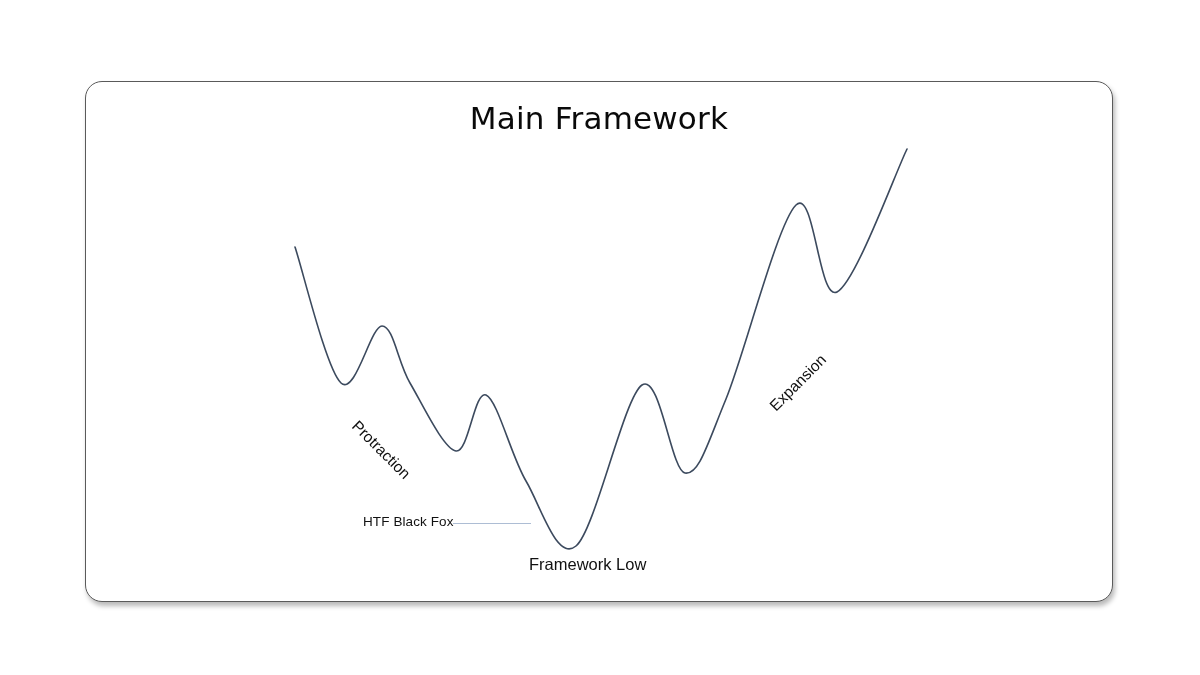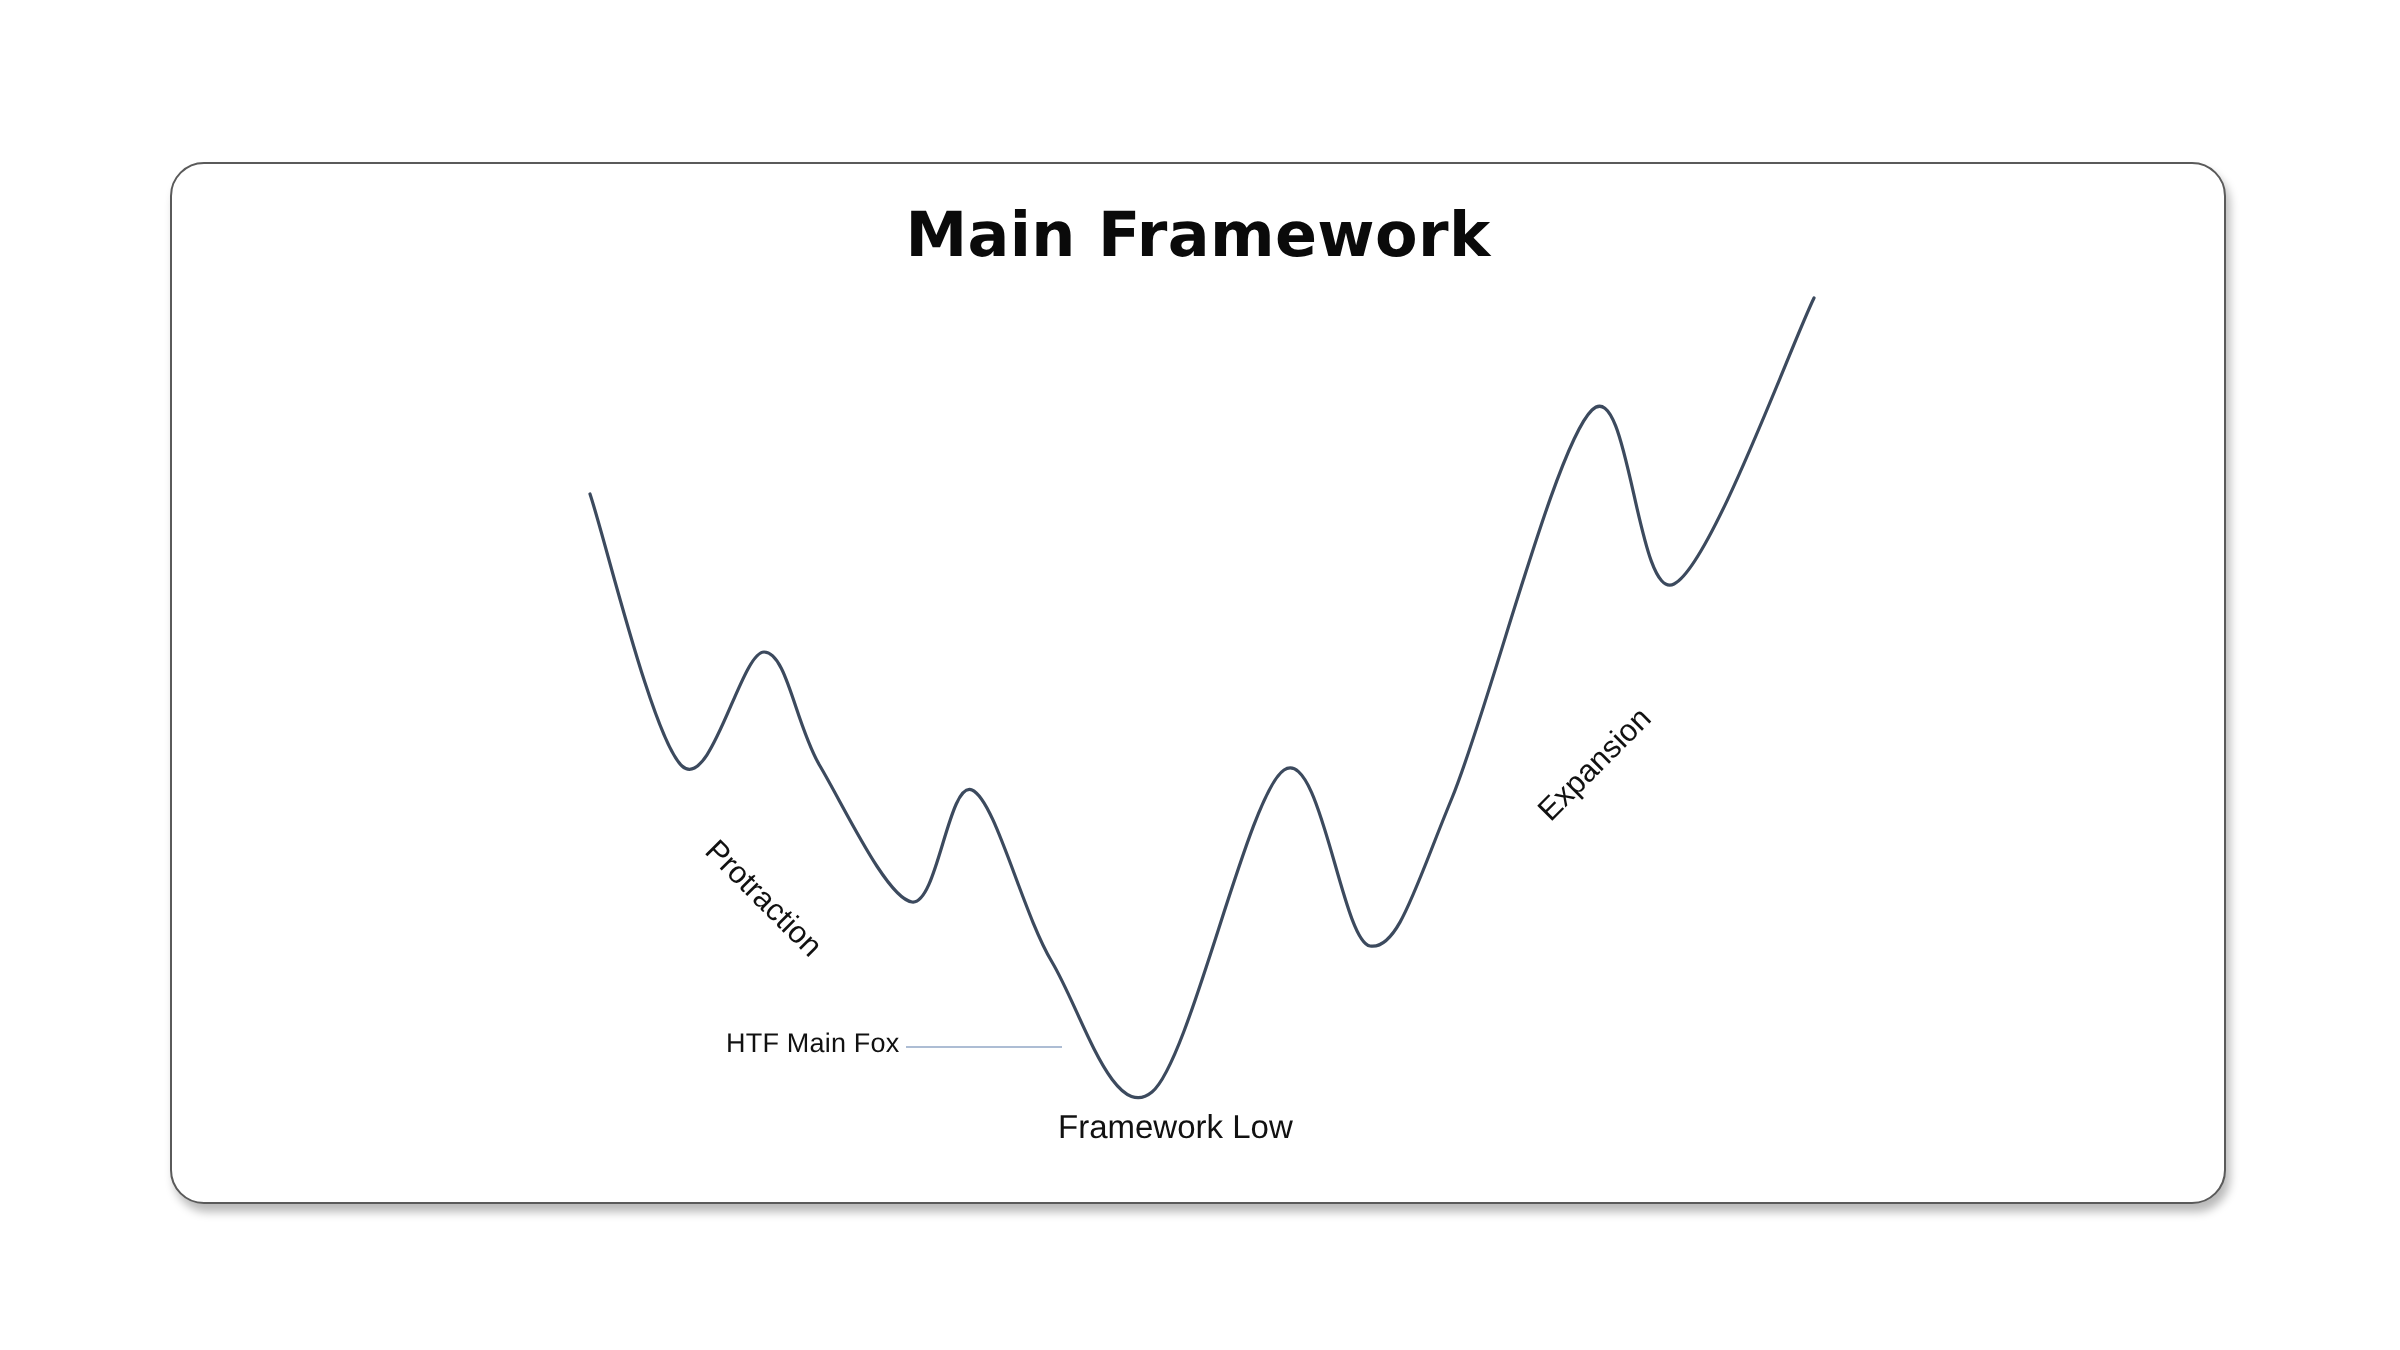--- a/index.html
+++ b/index.html
@@ -40,21 +40,21 @@
 
   
   #slide-title {
     position: absolute;
     left: 0;
     top: 18px;
     width: 100%;
     text-align: center;
     font-family: "DejaVu Sans", sans-serif;
     font-size: 31px;
-    font-weight: bold;
+    font-weight: normal;
     color: #0a0a0a;
     letter-spacing: 0.2px;
     white-space: nowrap;
   }
 
   
   #chart-svg {
     position: absolute;
     left: 0;
     top: 0;
@@ -128,18 +128,18 @@
     <svg id="chart-svg" viewBox="0 0 1028 521" preserveAspectRatio="none">
       <path id="curve-path" class="price-curve" d="M 209 165 C 216.67 187.67, 240.50 287.83, 255 301 C 269.50 314.17, 284.50 244.00, 296 244 C 307.50 244.00, 311.67 280.17, 324 301 C 336.33 321.83, 357.33 367.00, 370 369 C 382.67 371.00, 388.33 308.00, 400 313 C 411.67 318.00, 425.00 373.83, 440 399 C 455.00 424.17, 470.67 480.00, 490 464 C 509.33 448.00, 537.83 315.17, 556 303 C 574.17 290.83, 585.00 388.67, 599 391 C 613.00 393.33, 621.50 361.67, 640 317 C 658.50 272.33, 691.50 140.83, 710 123 C 728.50 105.17, 732.50 219.33, 751 210 C 769.50 200.67, 809.33 90.83, 821 67" stroke="#3c4a5e" stroke-width="1.6"></path>
     </svg>
 
     <div class="annotation" id="label-protraction" style="color: rgb(17, 17, 17);">Protraction</div>
 
     <div class="annotation" id="label-expansion" style="color: rgb(17, 17, 17);">Expansion</div>
 
     <div class="annotation" id="label-reversal-low" style="color: rgb(17, 17, 17);">Framework Low</div>
 
-    <div class="annotation" id="label-htf-black-fox" style="color: rgb(17, 17, 17);">HTF Main Fox</div>
+    <div class="annotation" id="label-htf-black-fox" style="color: rgb(17, 17, 17);">HTF Black Fox</div>
 
     <div id="leader-line" style="border-top-color: rgb(173, 189, 212); border-top-width: 1.6px;"></div>
 
   </div>
 </div>
 
 </body></html>

